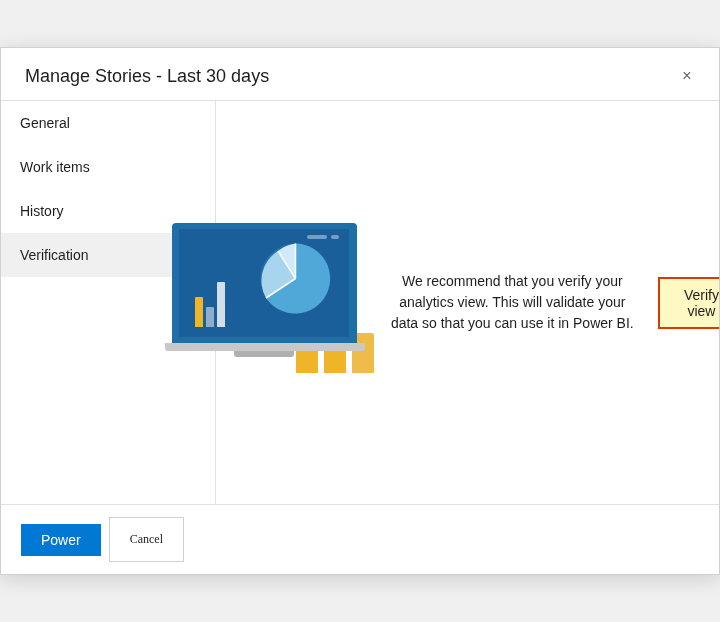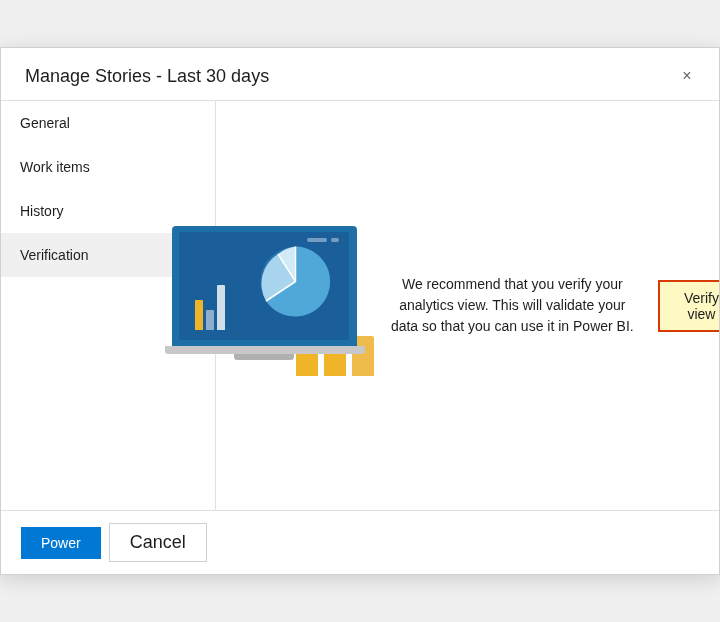--- a/index.html
+++ b/index.html
@@ -194,27 +194,27 @@
     .save-btn {
       padding: 8px 20px;
       background: #0078d4;
       color: #ffffff;
       border: none;
       font-size: 14px;
       cursor: pointer;
       font-family: "Segoe UI", Arial, sans-serif;
     }
     .cancel-btn {
-      padding: 8px 20px;
+      padding: 14px 20px;
       background: #ffffff;
       color: #1e1e1e;
       border: 1px solid #d0d0d0;
-      font-size: 18px;
-      cursor: pointer;
-      font-family: Liberation Sans, sans-serif;
+      font-size: 12px;
+      cursor: pointer;
+      font-family: Liberation Serif, serif;
     }
   </style>
 </head>
 <body>
 
 <div class="dialog">
 
   <div class="dialog-header">
     <span class="dialog-title">Manage Stories - Last 30 days</span>
     <button class="close-btn">×</button>

